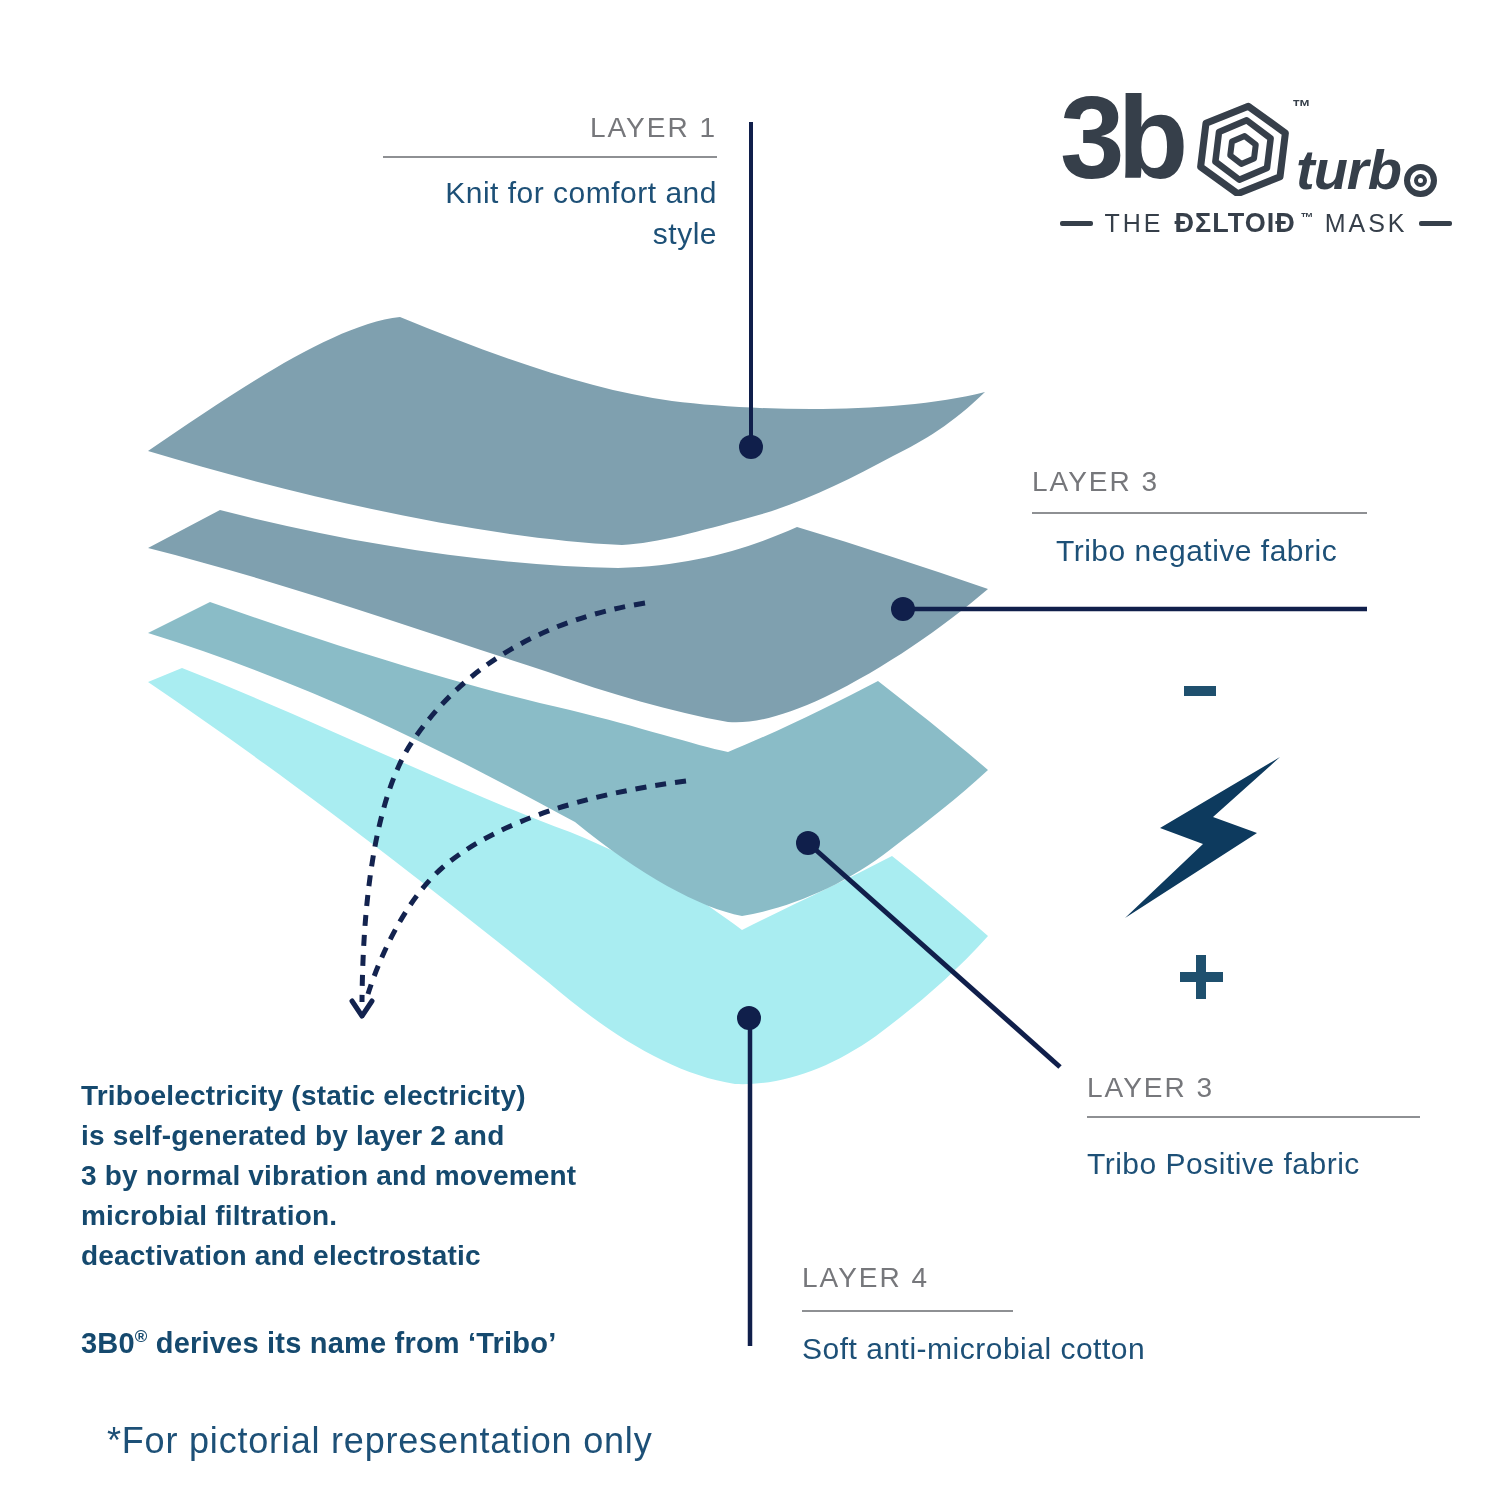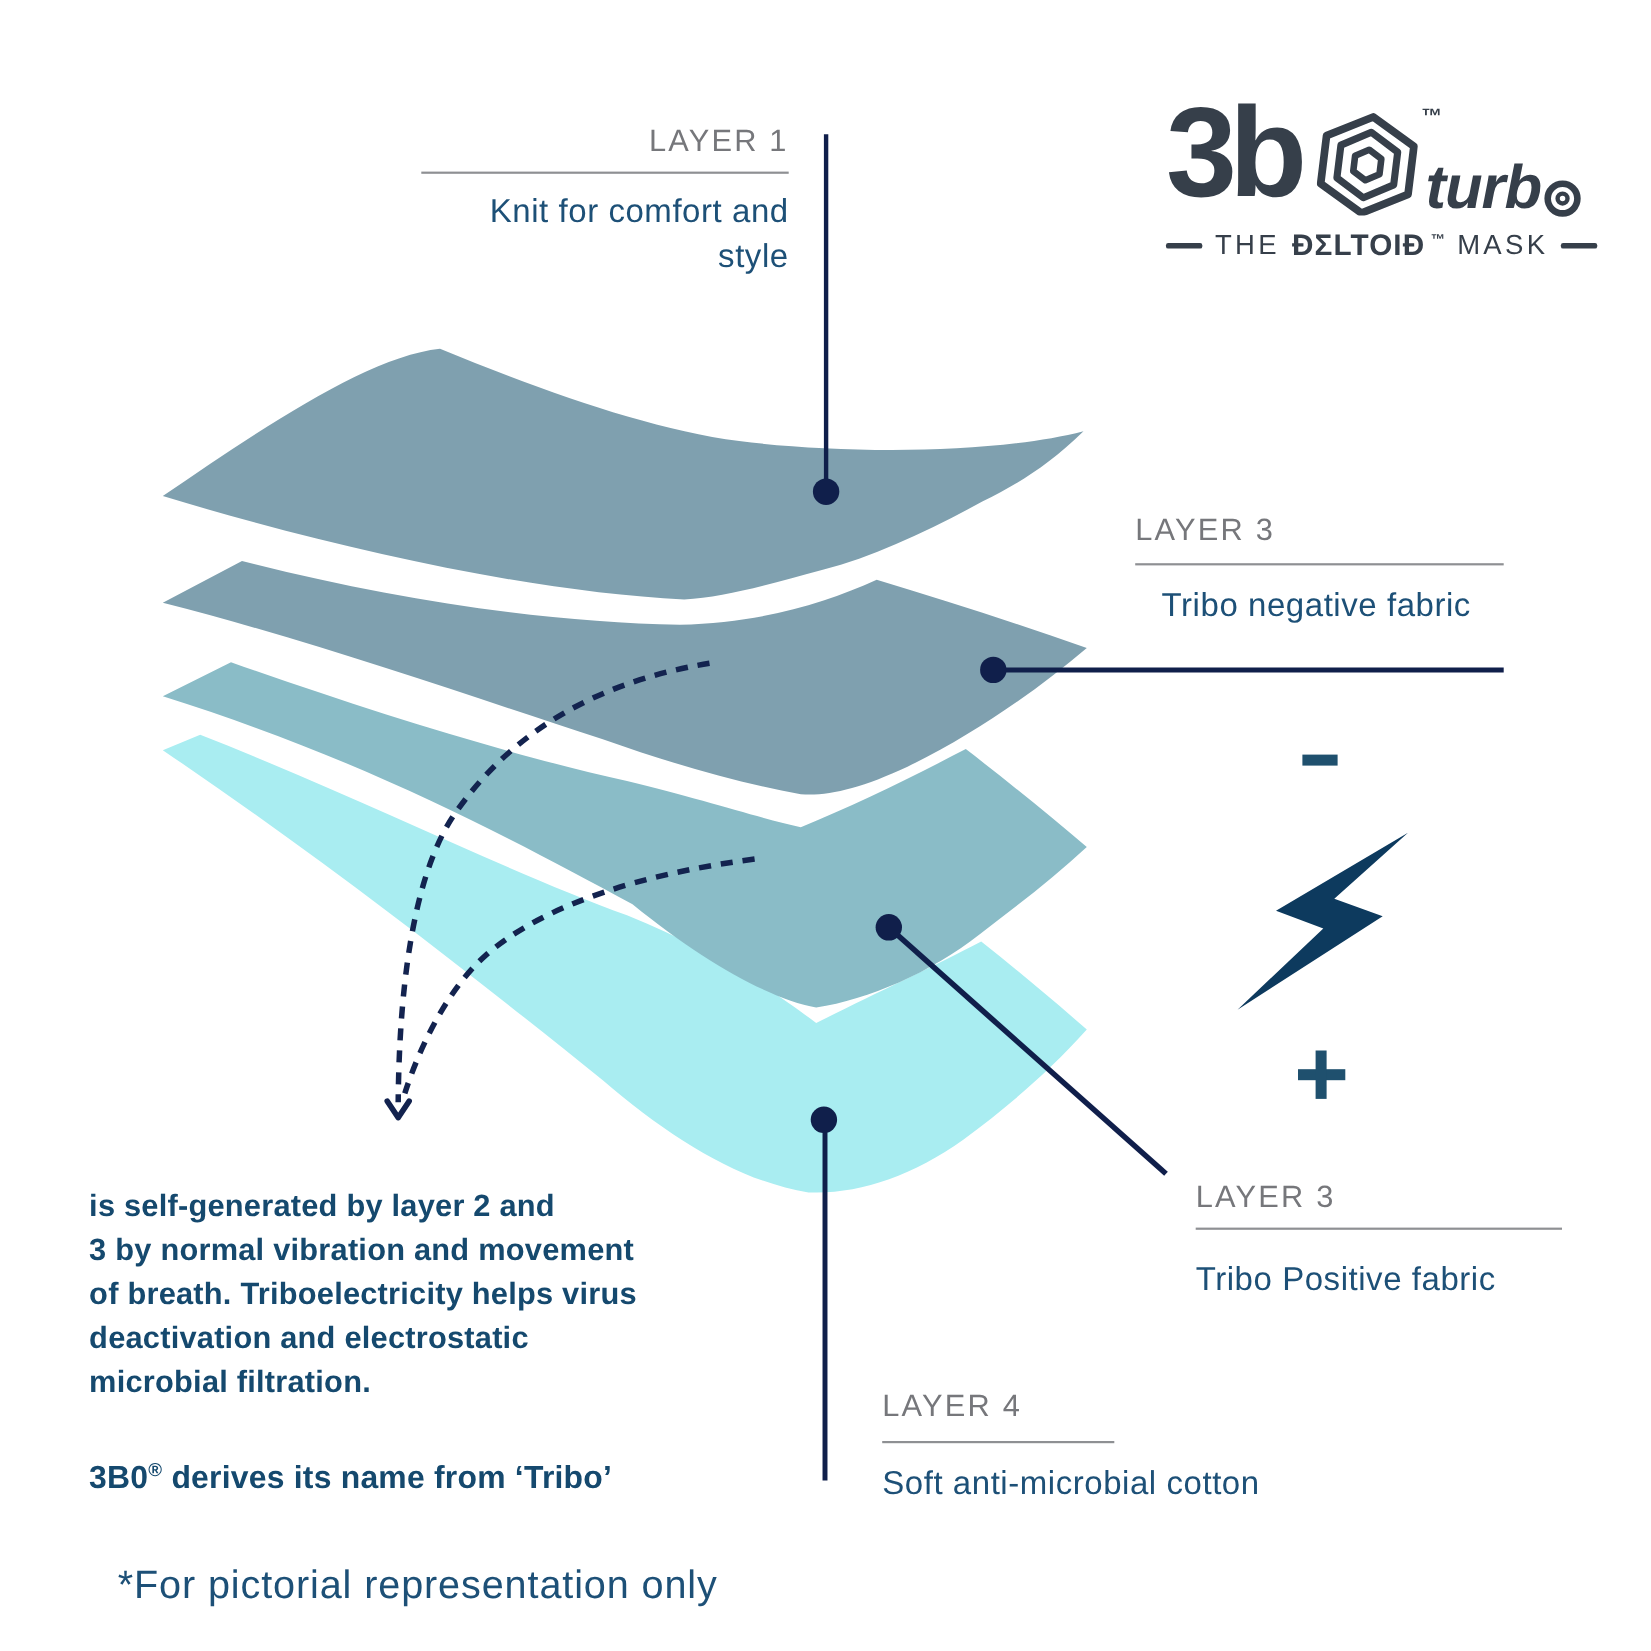--- a/index.html
+++ b/index.html
@@ -108,25 +108,25 @@
 
   <div class="abs layer-label" style="left:1087px;top:1072px;">LAYER 3</div>
   <div class="abs underline" style="left:1087px;top:1116px;width:333px;"></div>
   <div class="abs caption" style="left:1087px;top:1143px;width:400px;">Tribo Positive fabric</div>
 
   <div class="abs layer-label" style="left:802px;top:1262px;">LAYER 4</div>
   <div class="abs underline" style="left:802px;top:1310px;width:211px;"></div>
   <div class="abs caption" style="left:802px;top:1328px;width:450px;">Soft anti-microbial cotton</div>
 
   <div class="abs paragraph" style="left:81px;top:1076px;">
+    <div>Triboelectricity (static electricity)</div>
     <div>is self-generated by layer 2 and</div>
     <div>3 by normal vibration and movement</div>
-    <div>of breath. Triboelectricity helps virus</div>
+    <div>microbial filtration.</div>
     <div>deactivation and electrostatic</div>
-    <div>microbial filtration.</div>
   </div>
 
   <div class="abs brand-note" style="left:81px;top:1327px;">
     <span>3B0</span><sup>®</sup><span> derives its name from ‘Tribo’</span>
   </div>
 
   <div class="abs footnote" style="left:79px;top:1420px;">*For pictorial representation only</div>
 
   <div class="abs" style="left:1060px;top:52px;width:392px;height:164px;margin-top:28px;">
     <div class="abs logo-3b" style="left:0px;top:0px;">3b</div>

